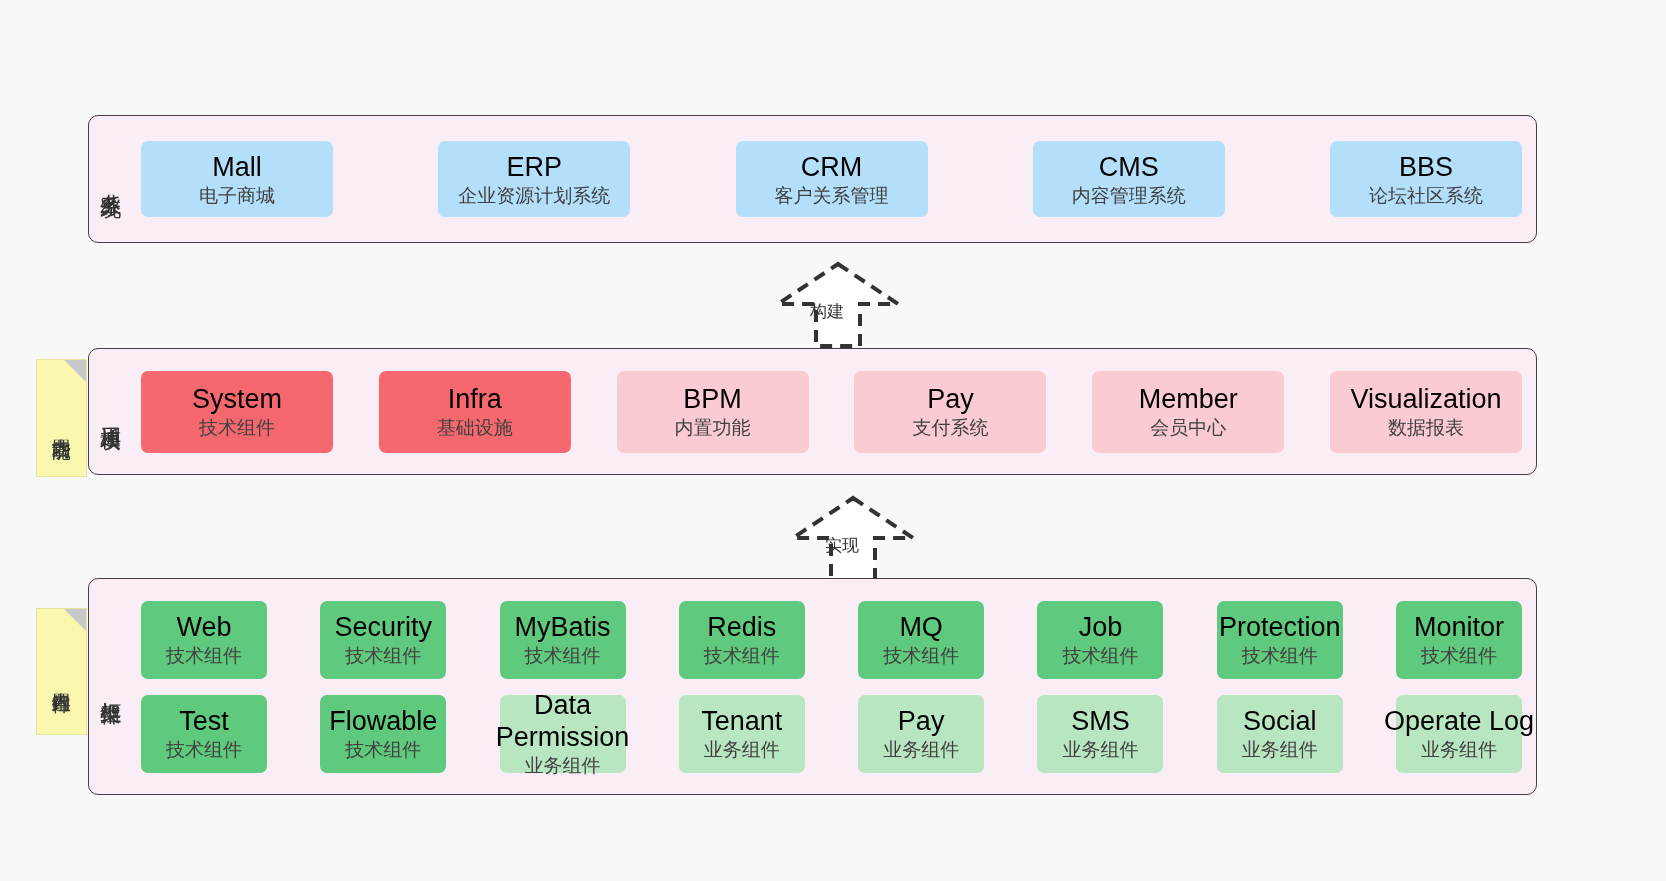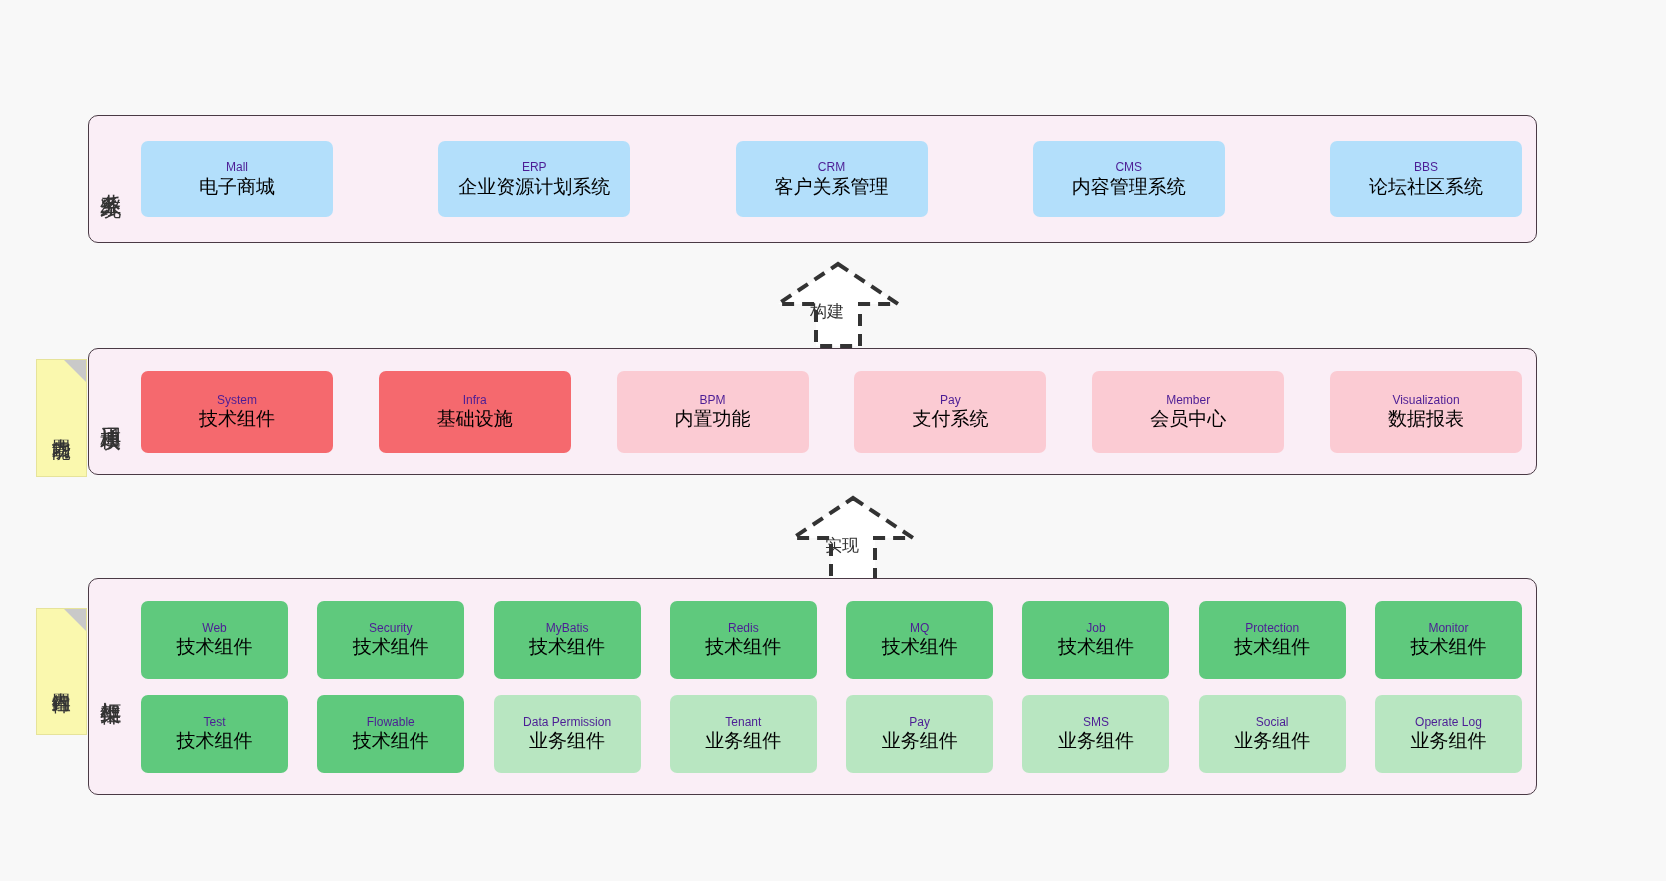--- a/index.html
+++ b/index.html
@@ -66,29 +66,29 @@
     border-radius:7px;
     display:flex;
     flex-direction:column;
     align-items:center;
     justify-content:center;
     text-align:center;
     box-sizing:border-box;
     padding:6px 4px;
     line-height:1.22;
   }
-  .box .en{font-size:12px;color:#4c1d95;white-space:nowrap;text-align:center;}
-  .box .cn{font-size:19px;color:#000000;white-space:nowrap;}
+  .box .en{font-size:27px;color:#000000;white-space:nowrap;text-align:center;}
+  .box .cn{font-size:19px;color:#404040;white-space:nowrap;}
   .box.wrap .en{white-space:normal;line-height:1.18;}
 
   .top-box{width:192px;height:76px;background:#B3DFFB;}
   .mid-box{width:192px;height:82px;}
   .mid-box.strong{background:#F5696E;}
   .mid-box.soft{background:#FBCBD3;}
-  .bot-box{width:147px;height:78px;}
+  .bot-box{width:126px;height:78px;}
   .bot-box.tech{background:#5FC97D;}
   .bot-box.biz{background:#B8E6C1;}
   .bot-box.bizgreen{background:#5FC97D;}
 
   
   .note{
     position:absolute;
     width:51px;
     background:#FAF8AE;
     border:1px solid #E6E39A;

